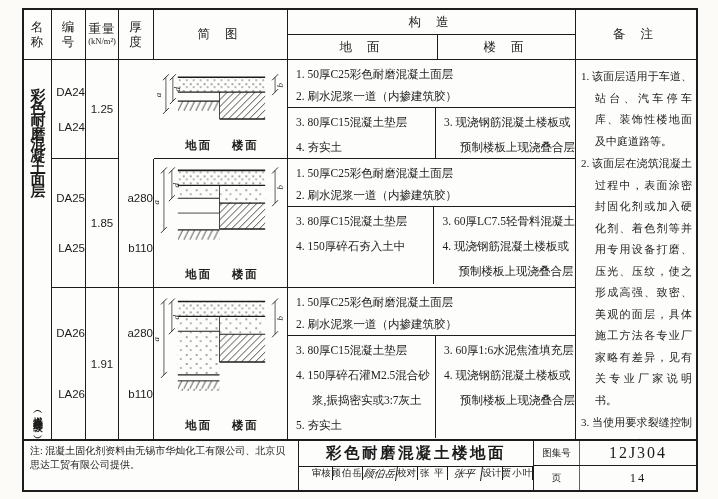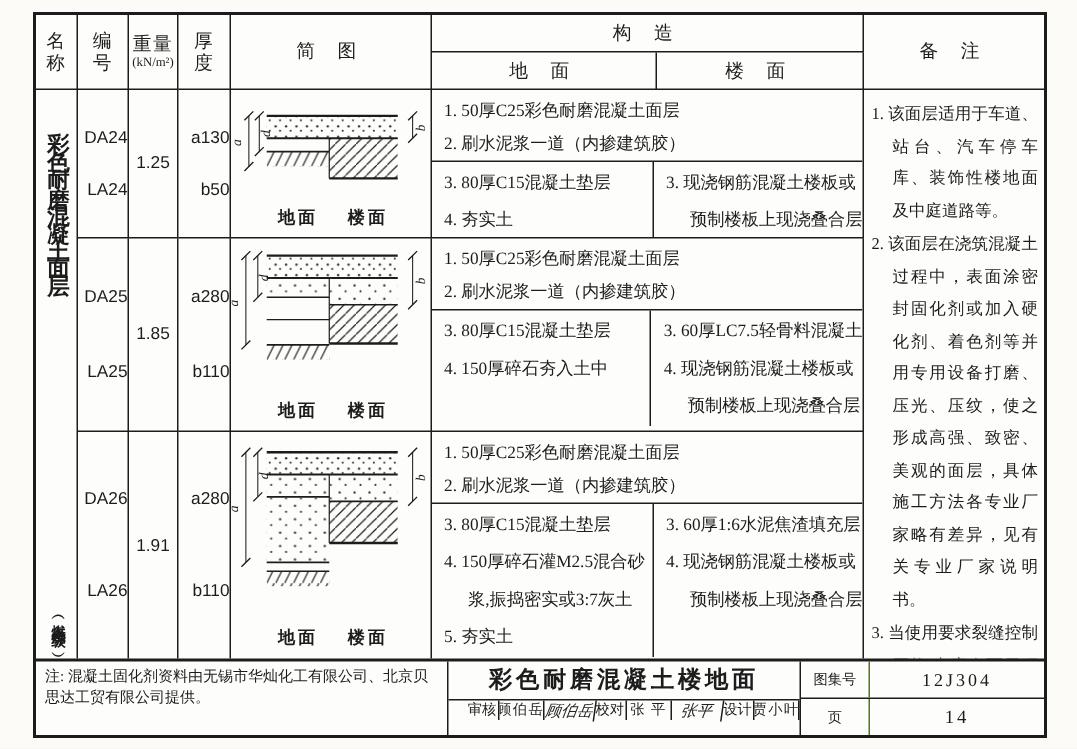--- a/index.html
+++ b/index.html
@@ -35,21 +35,21 @@
   .people{flex:1;display:flex;align-items:flex-start;font-size:9.5px;margin-left:12px;}
   .people>div{box-sizing:border-box;border-right:1px solid #1c1c1c;display:flex;align-items:center;justify-content:center;white-space:nowrap;overflow:hidden;}
   .people>div:last-child{border-right:none;}
   .p-lab{width:25px;}
   .p-name{width:35px;letter-spacing:1px;}
   .p-sig{width:39px;font-style:italic;font-size:10.5px;transform:skewX(-8deg);color:#222;}
   .rightblock{box-sizing:border-box;flex:1;display:flex;flex-direction:column;}
   .rb-row{box-sizing:border-box;display:flex;flex:1;}
   .rb-row.top{border-bottom:1px solid #1c1c1c;}
   .rb-lab{box-sizing:border-box;width:46px;border-right:1px solid #4d7c0f;display:flex;align-items:center;justify-content:center;font-size:9.5px;}
-  .rb-val{flex:1;display:flex;align-items:center;justify-content:center;font-size:12px;letter-spacing:2px;font-family:"Liberation Serif",serif;}
+  .rb-val{flex:1;display:flex;align-items:center;justify-content:center;font-size:16px;letter-spacing:2px;font-family:"Liberation Serif",serif;}
   .rb-val.pg{font-size:12.5px;}
   svg line,svg path{stroke:#1c1c1c;}
   svg text{font-size:10px;fill:#1c1c1c;font-family:"Liberation Serif",serif;}
   svg .dlab{font-size:11.5px;font-weight:bold;letter-spacing:2px;}
   svg .dim{font-size:9px;font-style:italic;}
 </style>
 </head>
 <body>
 
 <svg width="0" height="0" style="position:absolute">
@@ -103,24 +103,20 @@
       <p class="note">1. 该面层适用于车道、站台、汽车停车库、装饰性楼地面及中庭道路等。</p>
       <p class="note">2. 该面层在浇筑混凝土过程中，表面涂密封固化剂或加入硬化剂、着色剂等并用专用设备打磨、压光、压纹，使之形成高强、致密、美观的面层，具体施工方法各专业厂家略有差异，见有关专业厂家说明书。</p>
       <p class="note">3. 当使用要求裂缝控制严格时,应在面层顶面下20处配置Φ4－8,@150～200的钢筋网。</p>
     </div>
 
     <div class="cell br bb ccell" style="grid-column:2;grid-row:3">
       <span>DA24</span>
       <span>LA24</span>
     </div>
     <div class="cell br bb wcell" style="grid-column:3;grid-row:3">1.25</div>
-    <div class="cell br bb ccell" style="grid-column:4;grid-row:3">
-      <span>a130</span>
-      <span>b50</span>
-    </div>
     <div class="cell br bb diagcell" style="grid-column:5;grid-row:3">
       <svg width="134" height="97" viewBox="0 0 134 97">
         <rect x="24" y="16" width="88" height="15" fill="url(#dots)"></rect>
         <line x1="24" y1="16" x2="112" y2="16" stroke-width="1.6"></line>
         <line x1="24" y1="31" x2="112" y2="31" stroke-width="1.3"></line>
         <line x1="24" y1="40" x2="66" y2="40" stroke-width="1.2"></line>
         <rect x="24" y="40" width="42" height="10" fill="url(#soil)"></rect>
         <rect x="66" y="31" width="46" height="27" fill="url(#hatch)"></rect>
         <line x1="66" y1="58" x2="112" y2="58" stroke-width="1.6"></line>
         <line x1="66" y1="31" x2="66" y2="58" stroke-width="0.8"></line>

